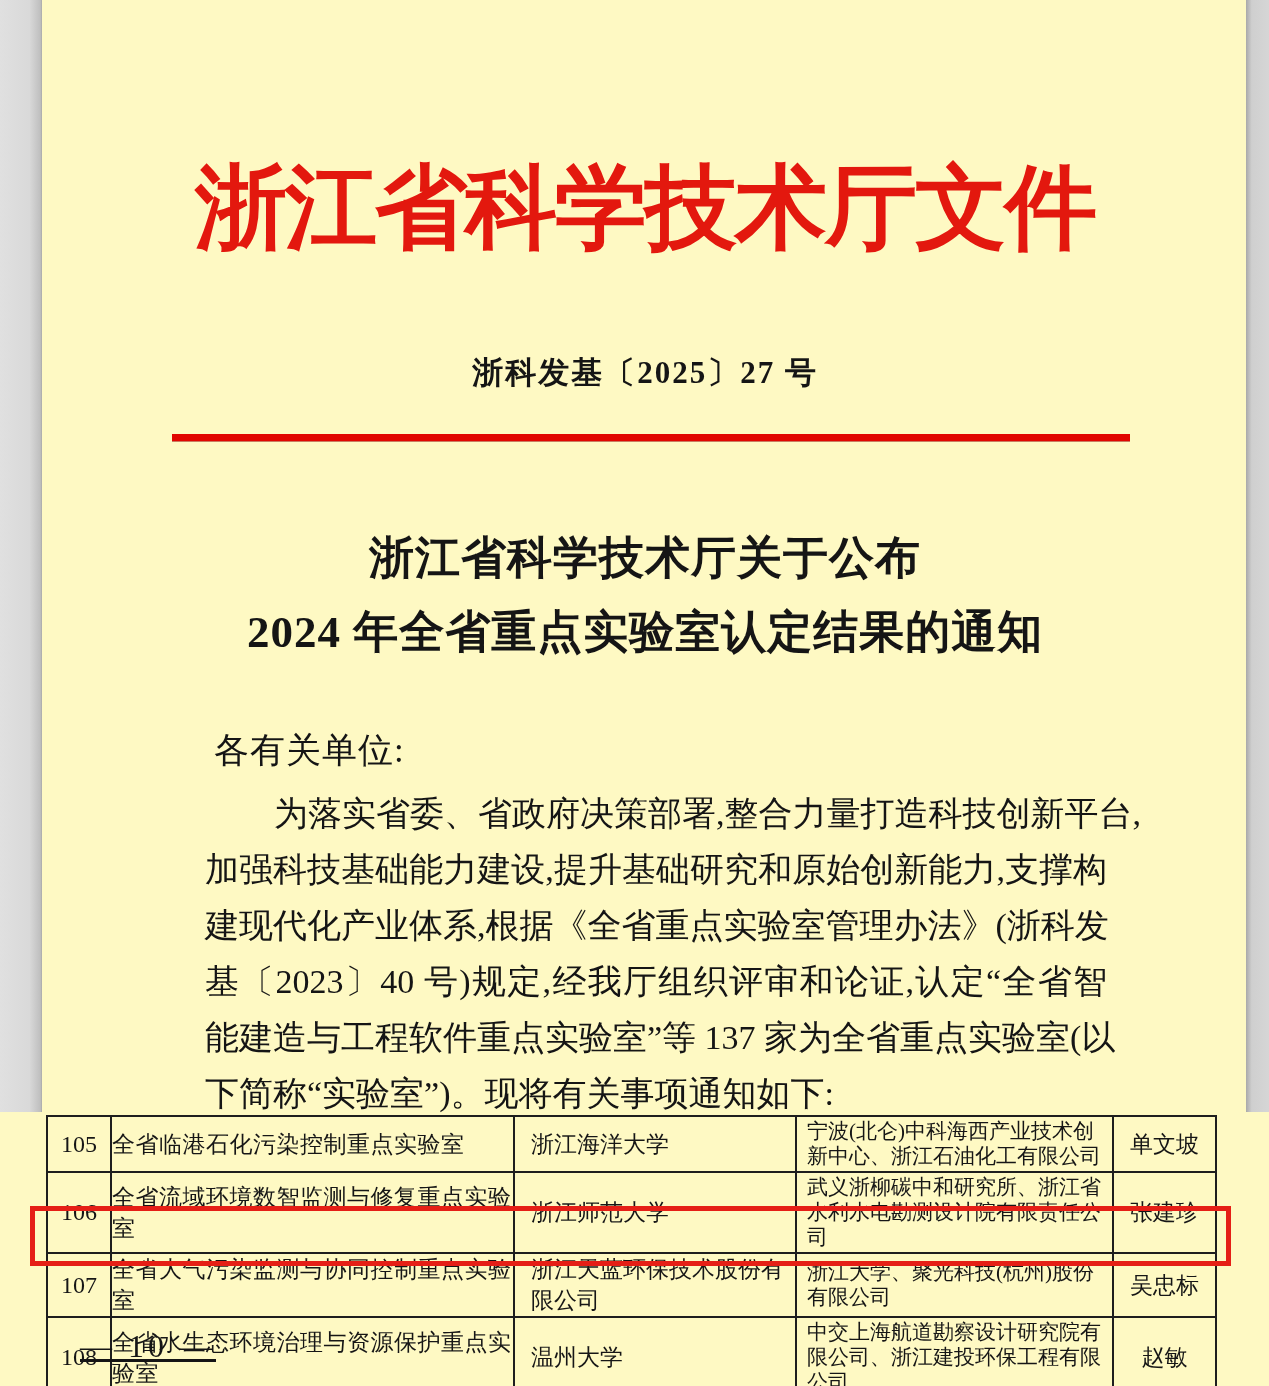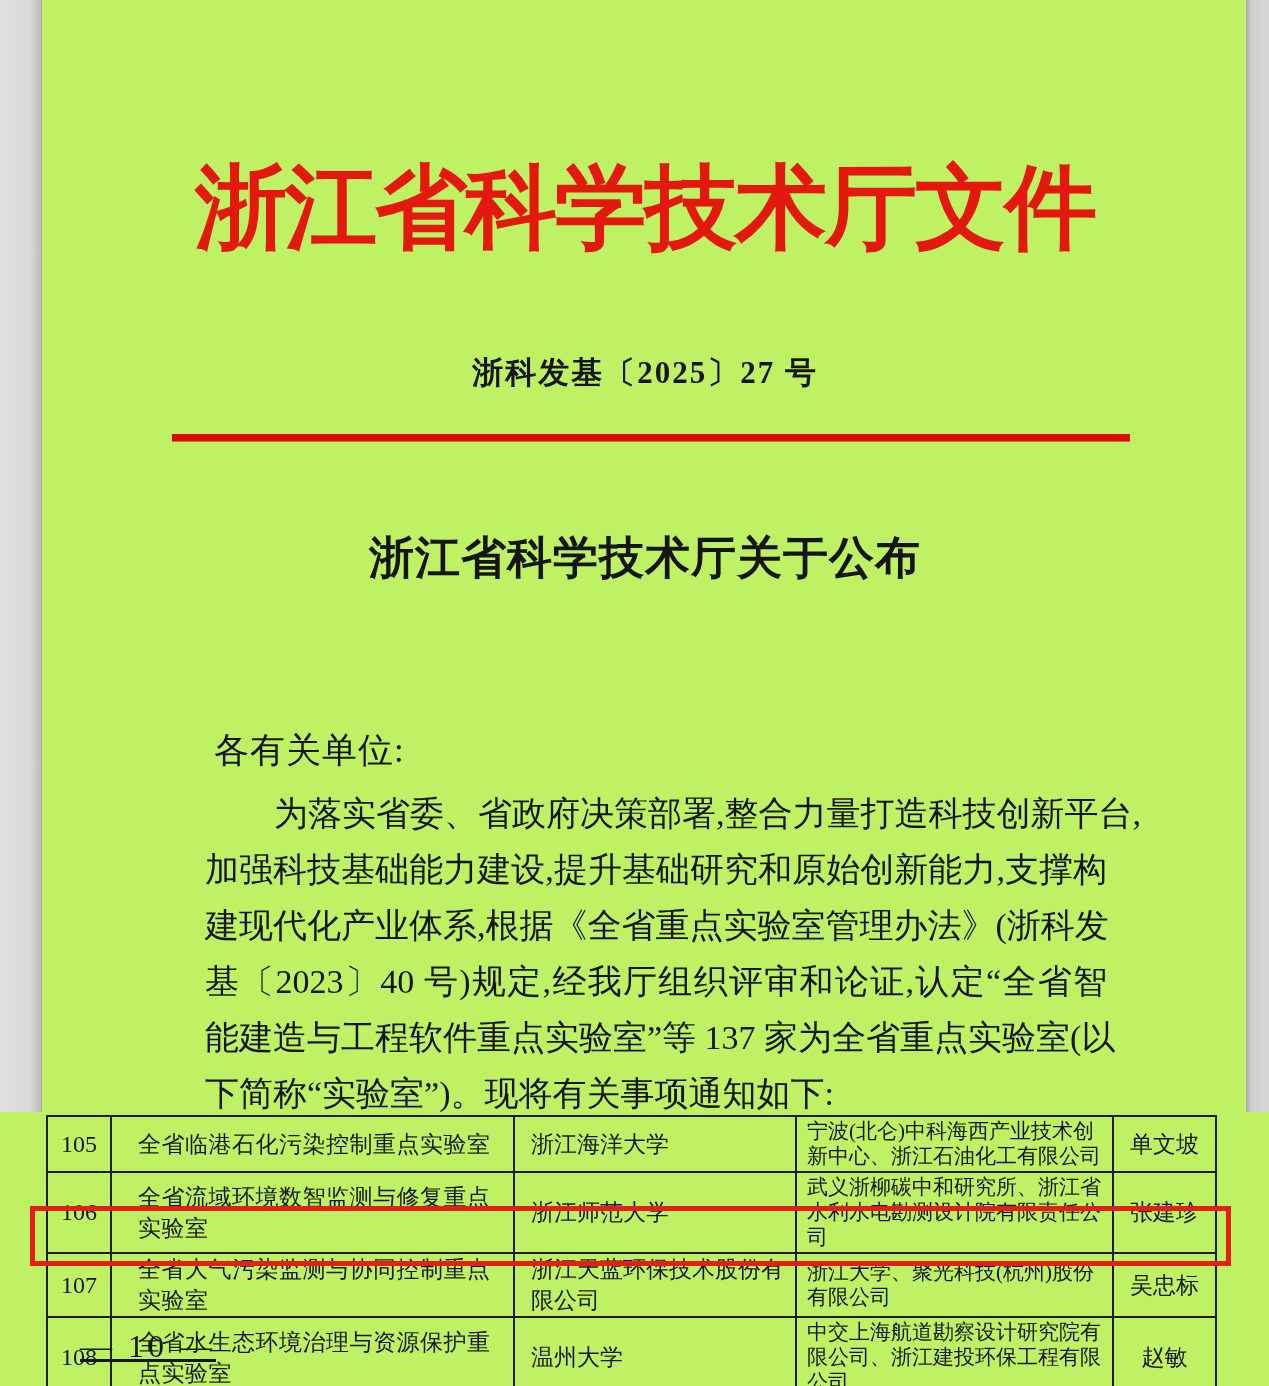--- a/index.html
+++ b/index.html
@@ -9,21 +9,21 @@
     --text:#151515;
     --border-dark:#1e1e1e;
   }
   *{margin:0;padding:0;box-sizing:border-box;}
   html,body{background:#ffffff;}
   body{
     width:1269px;height:1386px;position:relative;overflow:hidden;
     font-family:"Liberation Serif","DejaVu Serif",serif;
     color:var(--text);
   }
-  .page{position:absolute;inset:0;background:#bef264;}
+  .page{position:absolute;inset:0;background:#fef9c3;}
 
   
   .margin-left{
     position:absolute;left:0;top:0;width:42px;height:1112px;
     background:linear-gradient(90deg,#e0e0e0 0%,#d9d9d9 70%,#bfbfbf 96%,#a9a9a9 100%);
   }
   .margin-right{
     position:absolute;left:1246px;top:0;width:23px;height:1112px;
     background:linear-gradient(90deg,#a9a9a9 0%,#cfcfcf 25%,#d6d6d6 100%);
   }
@@ -65,21 +65,21 @@
   .labs-table{
     position:absolute;left:46px;top:1115px;width:1169px;height:196px;
     border-collapse:collapse;table-layout:fixed;
     font-size:23px;color:#161616;
   }
   .labs-table td{
     border:2px solid var(--border-dark);
     vertical-align:middle;overflow:hidden;
   }
   td.c-no{text-align:center;font-size:24px;}
-  td.c-lab{padding-left:26px;letter-spacing:.5px;}
+  td.c-lab{letter-spacing:.5px;}
   td.c-org{padding-left:16px;}
   td.c-partners{padding:2px 6px 2px 10px;font-size:21px;line-height:25px;border-radius:14px;}
   td.c-leader{text-align:center;}
   tr.r0{height:48px;} tr.r1{height:47px;} tr.r2{height:53px;} tr.r3{height:48px;}
 
   .highlight-box{
     position:absolute;left:30px;top:1206px;width:1201px;height:60px;
     border:5px solid var(--highlight-red);pointer-events:none;
   }
 
@@ -95,20 +95,21 @@
   <div class="margin-left"></div>
   <div class="margin-right"></div>
 
   <div class="header-title">浙江省科学技术厅文件</div>
 
   <div class="doc-number">浙科发基〔2025〕27 号</div>
 
   <div class="red-rule"></div>
 
   <div class="notice-title l1">浙江省科学技术厅关于公布</div>
+  <div class="notice-title l2">2024 年全省重点实验室认定结果的通知</div>
 
   <div class="salutation">各有关单位:</div>
 
   <div class="body-par">
     <div class="body-line first">为落实省委、省政府决策部署,整合力量打造科技创新平台,</div>
     <div class="body-line">加强科技基础能力建设,提升基础研究和原始创新能力,支撑构</div>
     <div class="body-line">建现代化产业体系,根据《全省重点实验室管理办法》(浙科发</div>
     <div class="body-line">基〔2023〕40 号)规定,经我厅组织评审和论证,认定“全省智</div>
     <div class="body-line">能建造与工程软件重点实验室”等 137 家为全省重点实验室(以</div>
     <div class="body-line last">下简称“实验室”)。现将有关事项通知如下:</div>

